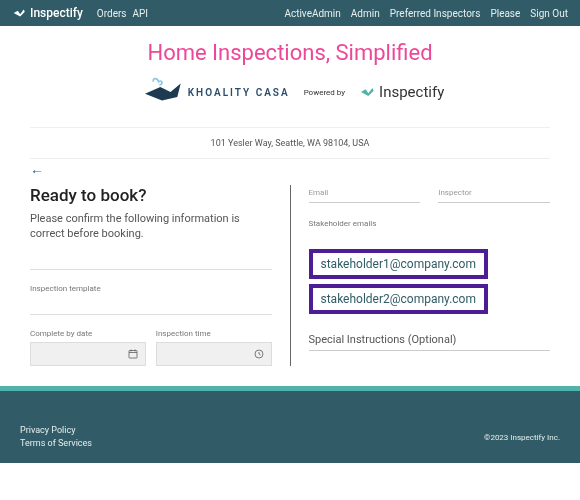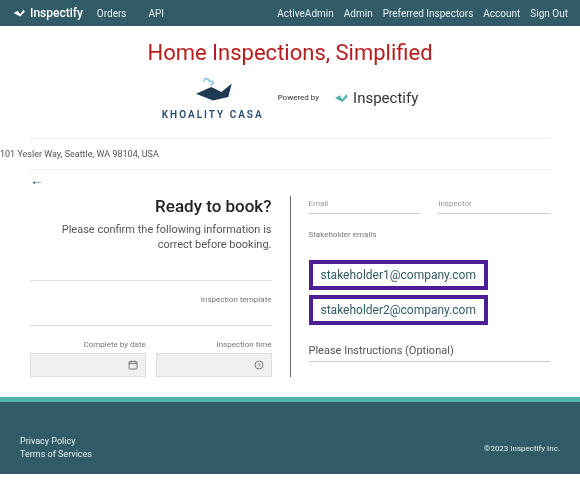--- a/index.html
+++ b/index.html
@@ -1,35 +1,35 @@
 <!DOCTYPE html>
 <html><head>
 <meta charset="utf-8">
 <style>
   * { box-sizing: border-box; margin: 0; padding: 0; }
   body { font-family: -apple-system, BlinkMacSystemFont, "Segoe UI", Roboto, sans-serif; color: #333; font-size: 11px; width: 580px; }
   .topbar { background: #315C67; color: #fff; display: flex; align-items: center; padding: 6px 12px; font-size: 10px; }
   .topbar .brand { display: flex; align-items: center; gap: 4px; font-weight: 500; font-size: 12px; }
   .topbar .brand svg { width: 14px; height: 14px; }
-  .topbar .nav-left { display: flex; gap: 22px; margin-left: 14px; }
+  .topbar .nav-left { display: flex; gap: 6px; margin-left: 14px; }
   .topbar .nav-right { display: flex; gap: 10px; margin-left: auto; }
   .topbar a { color: #e6eef0; cursor: pointer; }
   .hero { text-align: center; padding: 14px 30px 8px; }
-  .hero h1 { font-weight: 400; font-size: 22px; color: #b91c1c; margin-bottom: 10px; }
+  .hero h1 { font-weight: 400; font-size: 22px; color: #ec4899; margin-bottom: 10px; }
   .logos { display: flex; justify-content: center; align-items: center; gap: 14px; margin-bottom: 10px; }
-  .khoality { display: flex; flex-direction: column; align-items: center; color: #2a4c6d; font-size: 10px; letter-spacing: 2px; font-weight: 600; }
+  .khoality { display: flex; flex-direction: row; align-items: center; color: #2a4c6d; font-size: 10px; letter-spacing: 2px; font-weight: 600; }
   .khoality svg { width: 52px; height: 34px; }
   .powered { font-size: 8px; color: #333; }
   .insp-logo { display: flex; align-items: center; gap: 4px; font-size: 15px; color: #333; font-weight: 400; }
   .insp-logo svg { width: 16px; height: 16px; }
   .divider { height: 1px; background: #eee; margin: 0 30px; }
-  .address { font-size: 9px; color: #555; padding: 10px 0; }
+  .address { text-align: center; font-size: 9px; color: #555; padding: 10px 0; }
   .back-arrow { color: #2a5f9e; font-size: 14px; padding: 2px 30px; cursor: pointer; }
   .main { display: flex; padding: 6px 30px 20px; gap: 18px; }
-  .left { flex: 1; text-align: right; }
+  .left { flex: 1; }
   .right { flex: 1; border-left: 1px solid #666; padding-left: 18px; display: flex; flex-direction: column; }
   .left h2 { font-size: 17px; font-weight: 500; color: #222; margin-bottom: 6px; }
   .left p { font-size: 11px; color: #555; line-height: 1.4; margin-bottom: 10px; }
   .field-label { font-size: 8px; color: #777; margin-bottom: 4px; display: block; }
   .field { border-bottom: 1px solid #ddd; padding-bottom: 6px; margin-bottom: 14px; min-height: 18px; }
   .row2 { display: flex; gap: 10px; }
   .row2 > div { flex: 1; }
   .input-box { background: #f0f0f0; border: 1px solid #ddd; height: 24px; display: flex; align-items: center; justify-content: flex-end; padding: 0 6px; }
   .input-box svg { width: 12px; height: 12px; stroke: #555; fill: none; stroke-width: 1.5; }
   .top-fields { display: flex; gap: 18px; margin-bottom: 16px; }
@@ -59,21 +59,21 @@
     <span>Inspectify</span>
   </div>
   <div class="nav-left">
     <a>Orders</a>
     <a>API</a>
   </div>
   <div class="nav-right">
     <a>ActiveAdmin</a>
     <a>Admin</a>
     <a>Preferred Inspectors</a>
-    <a>Account</a>
+    <a>Please</a>
     <a>Sign Out</a>
   </div>
 </div>
 
 <div class="hero">
   <h1>Home Inspections, Simplified</h1>
   <div class="logos">
     <div class="khoality">
       <svg viewBox="0 0 60 40">
         <path d="M20 8 C18 3 25 3 26 8 C30 5 32 10 27 12" fill="none" stroke="#8fc9e8" stroke-width="2"></path>
@@ -137,21 +137,21 @@
       <div class="tf">
         <span class="tf-label">Inspector</span>
       </div>
     </div>
 
     <span class="stake-label">Stakeholder emails</span>
     <div><span class="chip">stakeholder1@company.com</span></div>
     <div><span class="chip">stakeholder2@company.com</span></div>
 
     <div class="special">
-      <span>Please Instructions (Optional)</span>
+      <span>Special Instructions (Optional)</span>
     </div>
 
   </div>
 </div>
 
 <div class="footer-bar"></div>
 <div class="footer">
   <div class="links">
     <div>Privacy Policy</div>
     <div>Terms of Services</div>

